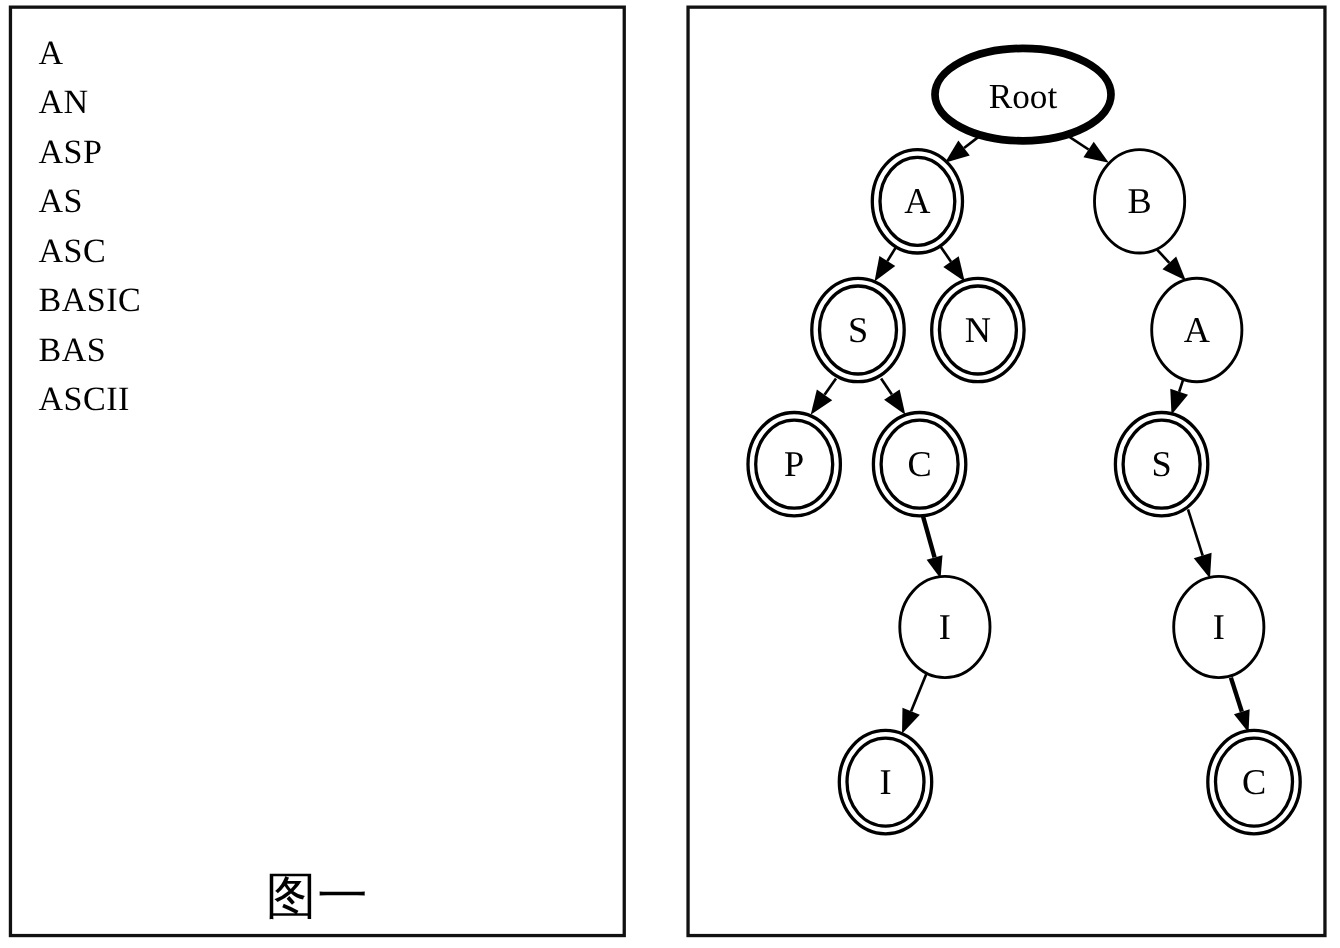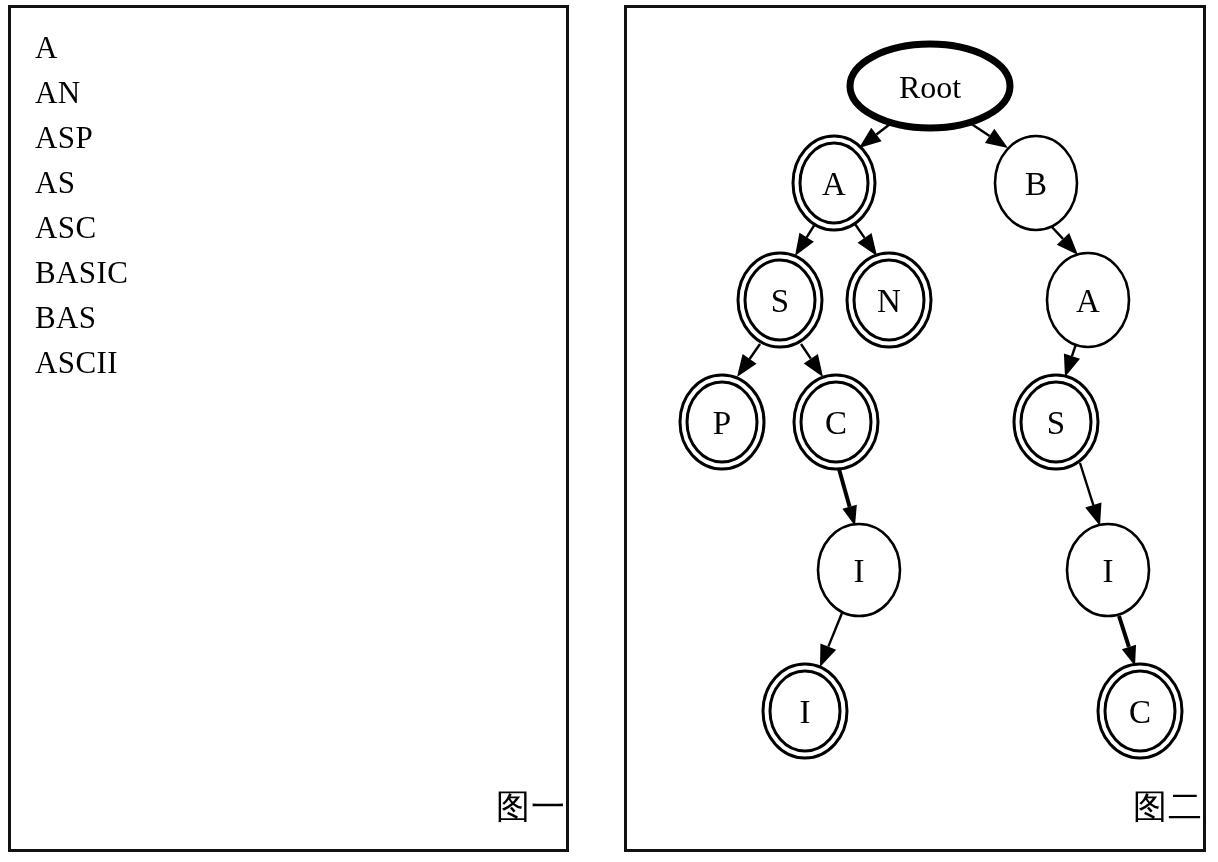--- a/index.html
+++ b/index.html
@@ -56,22 +56,22 @@
     line-height: 45px;
     letter-spacing: 0.4px;
     white-space: nowrap;
   }
 
   
   .caption {
     position: absolute;
     left: 0;
     width: 100%;
-    text-align: right;
-    font-size: 34px;
+    text-align: center;
+    font-size: 46px;
     font-family: "DejaVu Serif", "Liberation Serif", serif;
     letter-spacing: 1px;
   }
   #caption-left  { top: 776px; }
   #caption-right { top: 776px; }
 
   
   #tree-svg {
     position: absolute;
     left: 0;
@@ -218,16 +218,15 @@
             <ellipse cx="178" cy="703" rx="35" ry="40" stroke-width="3" class="node-ellipse-inner"></ellipse>
             <text x="178" y="704" font-size="33" class="node-label">I</text>
           </g>
           <g>
             <ellipse cx="513" cy="703" rx="42" ry="47" stroke-width="3" class="node-ellipse-outer"></ellipse>
             <ellipse cx="513" cy="703" rx="35" ry="40" stroke-width="3" class="node-ellipse-inner"></ellipse>
             <text x="513" y="704" font-size="33" class="node-label">C</text>
           </g>
         </g>
     </svg>
-    <div class="caption" id="caption-right">图二</div>
   </div>
 
 </div>
 
 </body></html>

